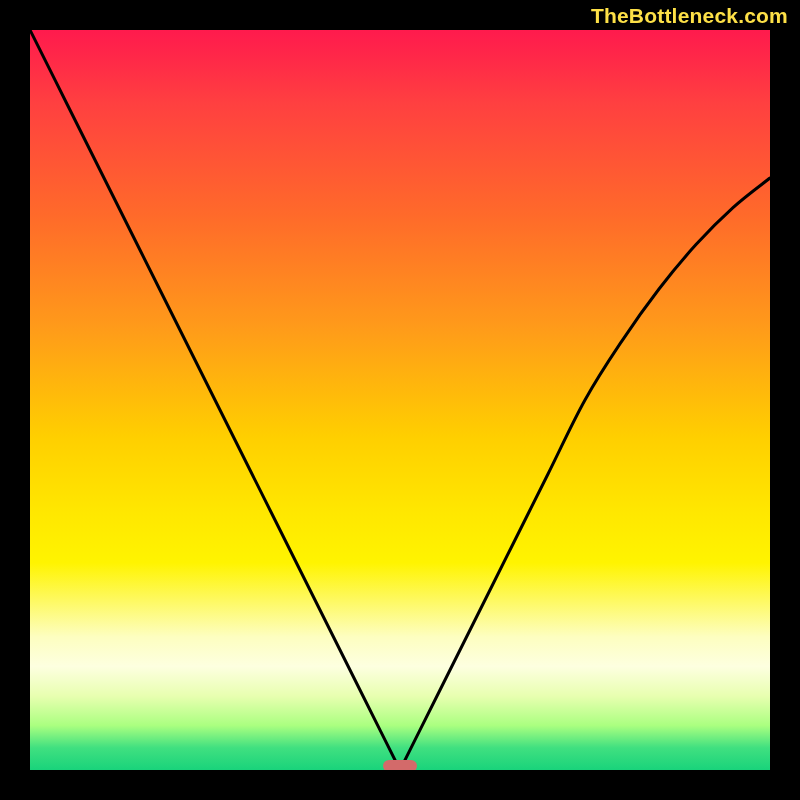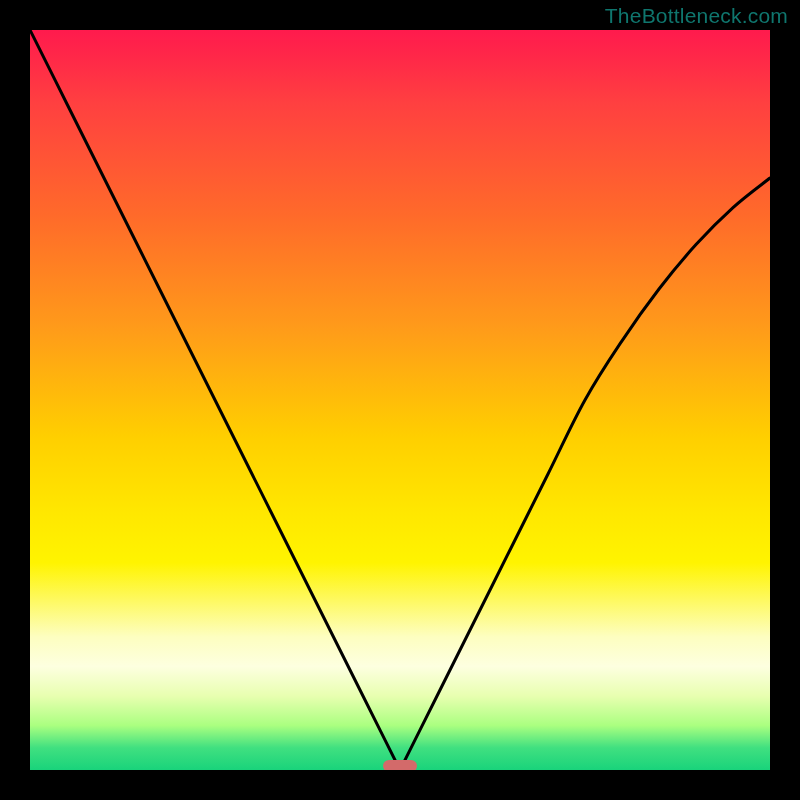--- a/index.html
+++ b/index.html
@@ -57,23 +57,23 @@
     width: 34px;
     height: 12px;
     border-radius: 6px;
     background: #d36a6a;
     bottom: -2px;
   }
   .watermark {
     position: absolute;
     top: 4px;
     right: 12px;
-    color: #0f766e;
+    color: #fde047;
     font-size: 21px;
-    font-weight: 400;
+    font-weight: 700;
     letter-spacing: 0.2px;
   }
 </style>
 </head>
 <body>
 
 <div class="frame">
   <div class="watermark">TheBottleneck.com</div>
 
   <div class="plot">

